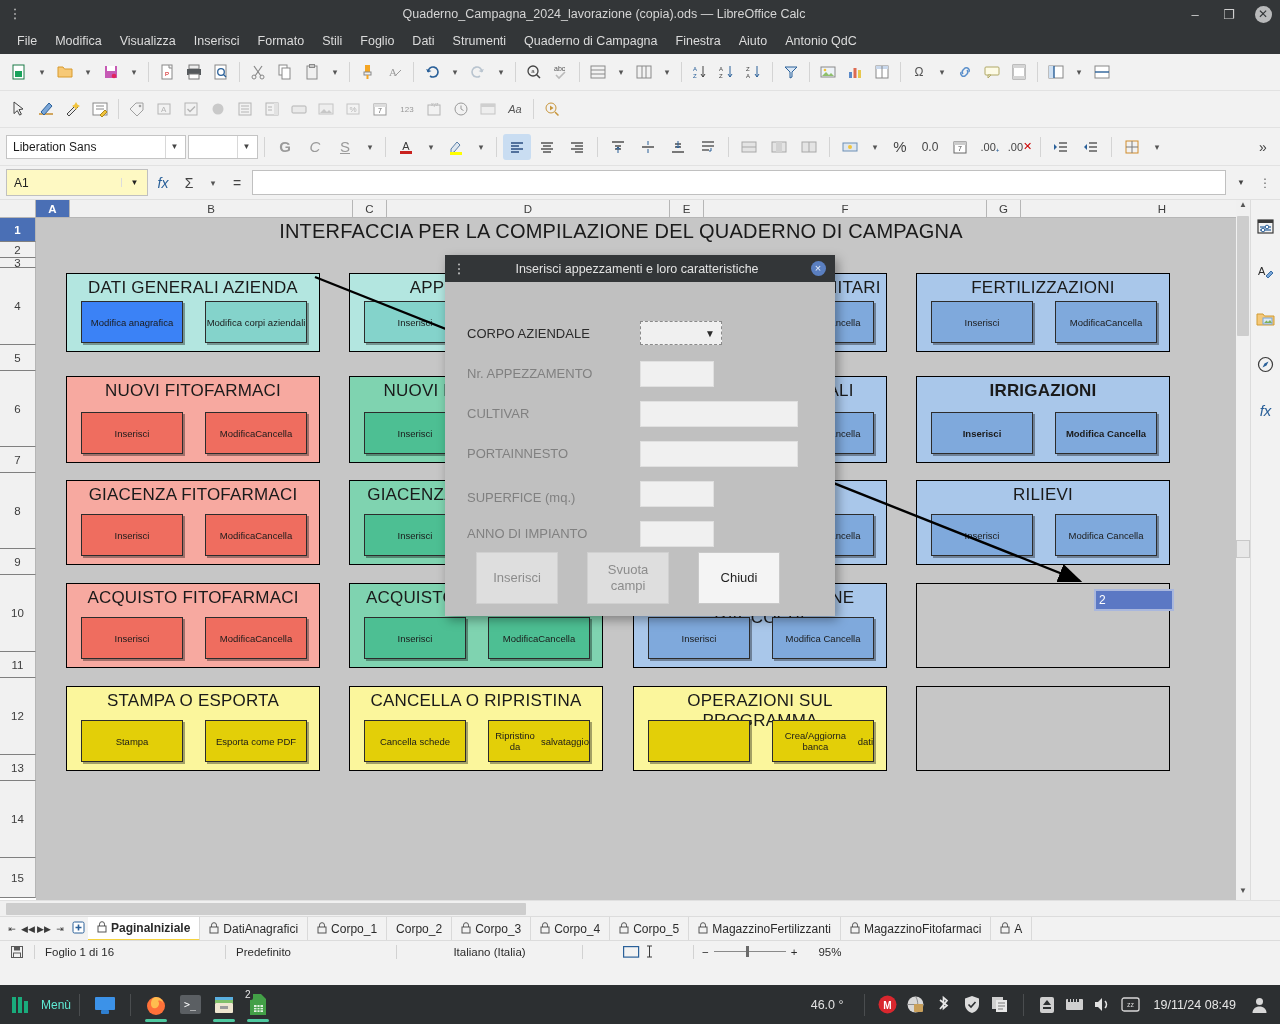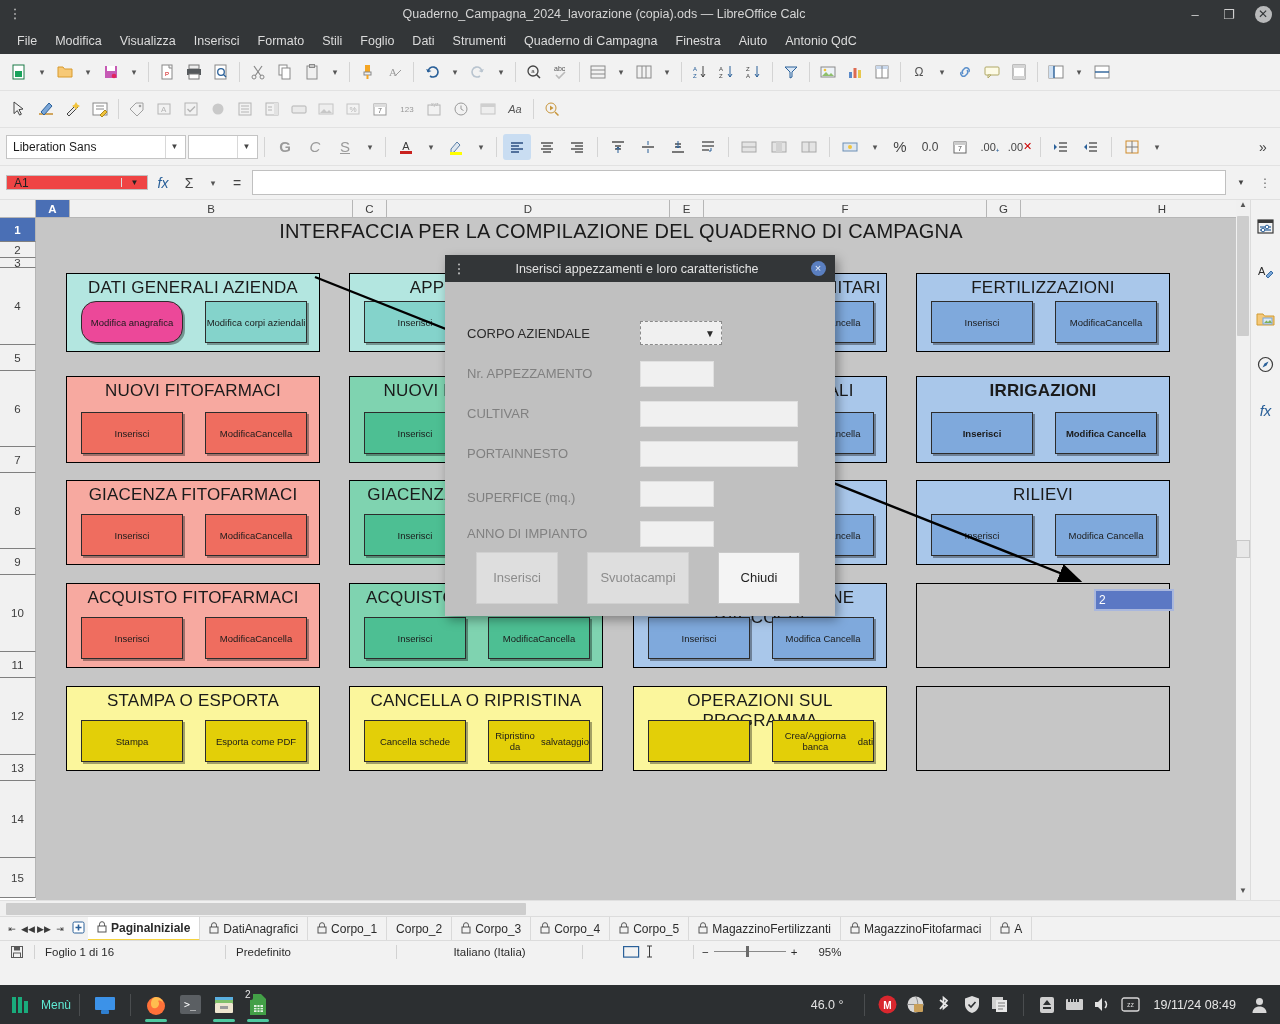--- a/index.html
+++ b/index.html
@@ -50,21 +50,21 @@
   #fontsize{ width:70px; justify-content:space-between;}
   .combo .dd{ width:18px;text-align:center;font-size:8px;color:#444;border-left:1px solid #d8d8d8;height:100%;
               display:flex;align-items:center;justify-content:center;}
   .fbtn{ width:28px;height:26px;display:flex;align-items:center;justify-content:center;color:#4b4b4b;font-size:14px;border-radius:3px;}
   .fbtn.active{ background:#c9ddf2; }
   #chev{ margin-left:auto;font-size:14px;color:#444;width:22px;text-align:center;}
 
   
   #formulabar{ height:34px;background:#f2f2f2;display:flex;align-items:center;padding:0 6px;gap:4px;
                border-bottom:1px solid #e0e0e0;}
-  #namebox{ width:142px;height:15px;background:#ef4444;border:1px solid #c0c0c0;display:flex;
+  #namebox{ width:142px;height:27px;background:#fef9c3;border:1px solid #c0c0c0;display:flex;
             align-items:center;font-size:12px;}
   #namebox .nbtext{ flex:1;padding-left:7px;}
   #namebox .nbdd{ width:26px;text-align:center;font-size:8px;border-left:1px solid #dcdcdc;}
   .fib{ width:22px;text-align:center;color:#2a6099;font-size:14px;}
   #inputline{ flex:1;height:25px;background:#fff;border:1px solid #c0c0c0;}
   #fbright{ width:22px;text-align:center;font-size:8px;color:#444;}
   #fbdots{width:18px;text-align:center;color:#666;font-size:12px;line-height:4px;}
 
   
   #gridwrap{ position:relative; height:700px; background:#fff; display:flex;}
@@ -737,21 +737,21 @@
       <div class="rowh" style="height: 40px;">15</div>
     </div>
 
   <div id="sheetbody">
     <div id="banner">
       <span>INTERFACCIA PER LA COMPILAZIONE DEL QUADERNO DI CAMPAGNA</span>
     </div>
     <div id="cards-layer">
         <div class="card" style="left: 30px; top: 55px; width: 254px; height: 79px; background: rgb(179, 230, 224);">
           <div class="ct">DATI GENERALI AZIENDA</div>
-          <div class="cbtn" style="left: 14px; top: 27px; width: 102px; height: 42px; background: #ec4899; border-radius: 15px;">
+          <div class="cbtn" style="left: 14px; top: 27px; width: 102px; height: 42px; background: #3b82f6;">
             <div>Modifica anagrafica</div>
           </div>
           <div class="cbtn" style="left: 138px; top: 27px; width: 102px; height: 42px; background: rgb(132, 211, 203);">
             <div>Modifica corpi aziendali</div>
           </div>
         </div>
         <div class="card" style="left: 313px; top: 55px; width: 254px; height: 79px; background: rgb(179, 230, 224);">
           <div class="ct">APPEZZAMENTI</div>
           <div class="cbtn" style="left: 14px; top: 27px; width: 102px; height: 42px; background: rgb(132, 211, 203);">
             <div>Inserisci</div>
@@ -1109,21 +1109,21 @@
       <div style="position: absolute; left: 195px; top: 159px; width: 158px; height: 26px; background: rgb(240, 240, 240); border: 1px solid rgb(224, 224, 224); display: flex; align-items: center; justify-content: flex-end; padding-right: 6px;"></div>
       <div style="position: absolute; left: 22px; top: 208px; font-size: 13px; color: rgb(128, 128, 128);">SUPERFICE (mq.)</div>
       <div style="position: absolute; left: 195px; top: 199px; width: 74px; height: 26px; background: rgb(240, 240, 240); border: 1px solid rgb(224, 224, 224); display: flex; align-items: center; justify-content: flex-end; padding-right: 6px;"></div>
       <div style="position: absolute; left: 22px; top: 244px; font-size: 13px; color: rgb(128, 128, 128);">ANNO DI IMPIANTO</div>
       <div style="position: absolute; left: 195px; top: 239px; width: 74px; height: 26px; background: rgb(240, 240, 240); border: 1px solid rgb(224, 224, 224); display: flex; align-items: center; justify-content: flex-end; padding-right: 6px;"></div>
     </div>
   <div id="dialog-buttons" style="position:absolute;left:0;top:297px;width:390px;display:flex;gap:29px;padding-left:31px;">
       <div style="width: 82px; height: 52px; background: rgb(222, 222, 222); border: 1px solid rgb(208, 208, 208); display: flex; flex-direction: column; align-items: center; justify-content: center; font-size: 13px; line-height: 16px; color: rgb(140, 140, 140); text-align: center;">
         <div>Inserisci</div>
       </div>
-      <div style="width: 102px; height: 52px; background: rgb(222, 222, 222); border: 1px solid rgb(208, 208, 208); display: flex; flex-direction: row; align-items: center; justify-content: center; font-size: 13px; line-height: 16px; color: rgb(140, 140, 140); text-align: center;">
+      <div style="width: 82px; height: 52px; background: rgb(222, 222, 222); border: 1px solid rgb(208, 208, 208); display: flex; flex-direction: column; align-items: center; justify-content: center; font-size: 13px; line-height: 16px; color: rgb(140, 140, 140); text-align: center;">
         <div>Svuota</div>
         <div>campi</div>
       </div>
       <div style="width: 82px; height: 52px; background: rgb(244, 244, 244); border: 1px solid rgb(201, 201, 201); display: flex; flex-direction: column; align-items: center; justify-content: center; font-size: 13px; line-height: 16px; color: rgb(31, 31, 31); text-align: center;">
         <div>Chiudi</div>
       </div>
     </div>
 </div>
 
 <div id="taskbar">

